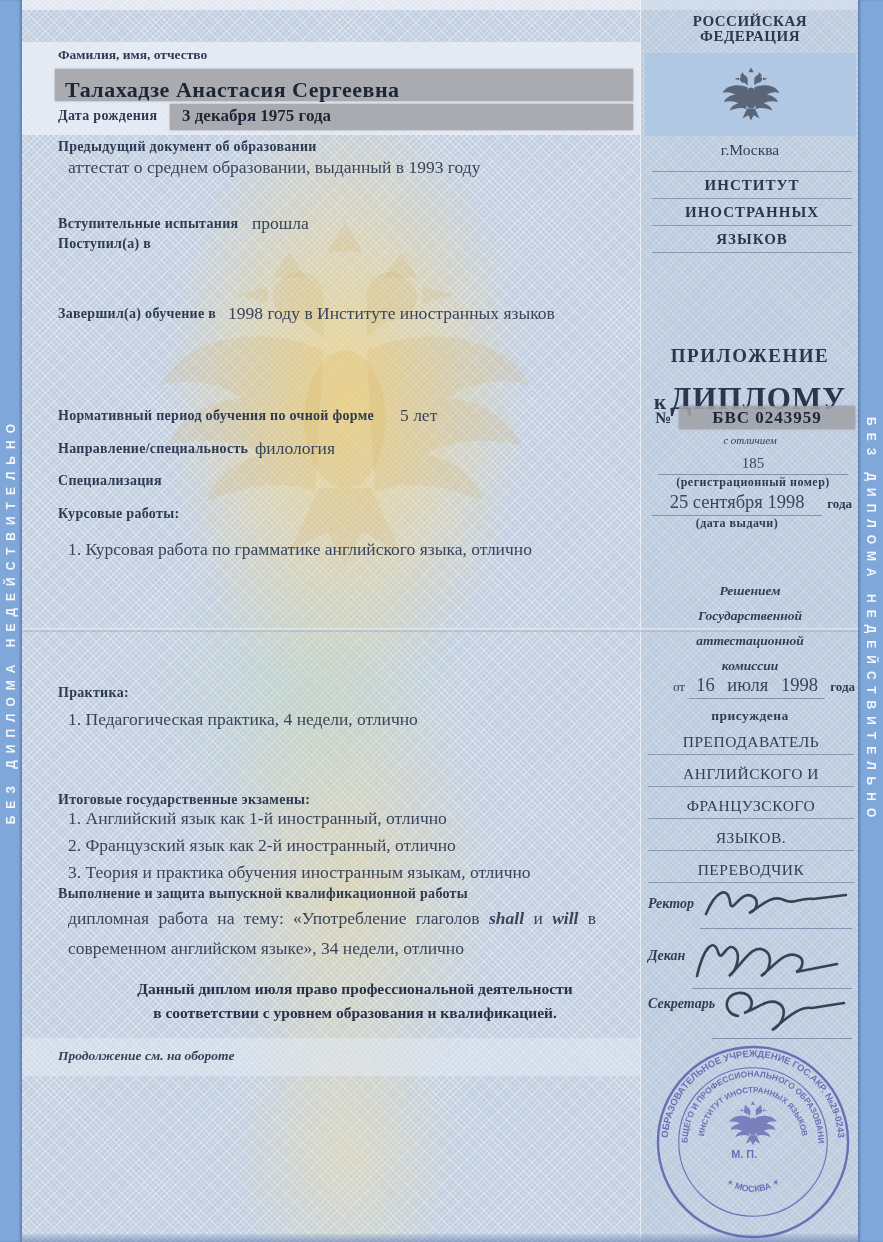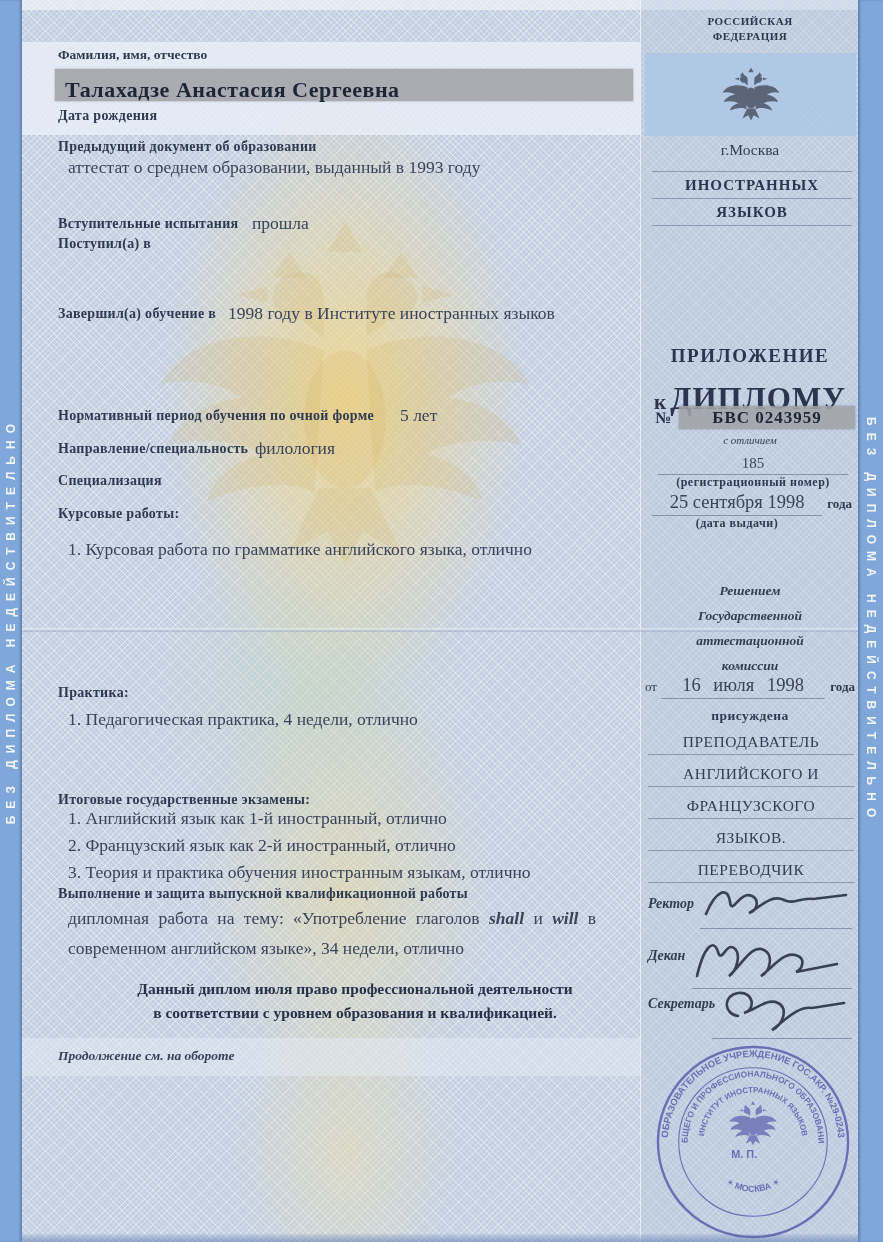--- a/index.html
+++ b/index.html
@@ -37,42 +37,42 @@
   .lbl-sm{font-weight:bold;font-size:13.5px;color:#2e3a52;}
   .val{font-size:17.5px;color:#39435a;}
   .hl-bar{background:rgba(160,162,167,.88);color:#1d2637;box-shadow:0 0 2px rgba(90,90,95,.5);}
   .name-text{font-weight:bold;font-size:22px;letter-spacing:.5px;}
   .dob-text{font-weight:bold;font-size:17px;}
   .footer-bold{font-weight:bold;font-size:15.5px;color:#273149;text-align:center;width:560px;}
   .cont-note{font-style:italic;font-weight:bold;font-size:13.5px;color:#36415a;}
   .cont-band{left:22px;top:1038px;width:618px;height:38px;background:rgba(226,233,242,.55);}
   
   .side-center{left:645px;width:210px;text-align:center;}
-  .country{font-weight:bold;font-size:11px;letter-spacing:.5px;color:#2c364e;line-height:15px;}
+  .country{font-weight:bold;font-size:15px;letter-spacing:.5px;color:#2c364e;line-height:15px;}
   .arms-band{left:645px;top:53px;width:211px;height:83px;background:rgba(173,197,229,.8);display:flex;align-items:center;justify-content:center;}
   .city{font-size:15.5px;color:#333d52;}
   .inst-block{left:652px;top:171px;width:200px;}
   .inst-row{border-top:1px solid rgba(80,100,135,.5);height:26px;display:flex;align-items:center;justify-content:center;
     font-weight:bold;font-size:15px;letter-spacing:1px;color:#2b3550;}
   .inst-block .inst-row:last-child{border-bottom:1px solid rgba(80,100,135,.5);}
   .suppl-1{font-weight:bold;font-size:19px;letter-spacing:1.5px;color:#2c3550;}
   .suppl-2{font-weight:bold;color:#2c3550;margin-top:18px;}
   .suppl-2 .small{font-size:21px;}
   .suppl-2 .big{font-size:31px;letter-spacing:1px;}
   .num-row{left:655px;top:406px;width:200px;display:flex;align-items:center;}
   .num-sign{font-weight:bold;font-size:16px;margin-right:8px;color:#2c3550;}
   .num-bar{flex:1;height:23px;display:flex;align-items:center;justify-content:center;font-weight:bold;font-size:17px;letter-spacing:1px;}
   .distinct{font-size:11px;color:#333d52;font-style:italic;}
   .reg-num{font-size:15px;color:#39435a;border-bottom:1px solid rgba(80,100,135,.55);padding-bottom:2px;}
   .caption{font-weight:bold;font-size:12px;color:#2e3a52;letter-spacing:.5px;}
   .date-row{display:flex;align-items:center;}
   .date-main{flex:1;text-align:center;font-size:18.5px;color:#39435a;border-bottom:1px solid rgba(80,100,135,.55);padding-bottom:2px;}
   .date-suffix{font-weight:bold;font-size:13px;color:#2e3a52;margin-left:5px;padding-bottom:1px;}
   .decision{font-style:italic;font-weight:bold;font-size:13.5px;color:#333d52;line-height:25px;}
-  .from-lbl{font-weight:normal;font-size:13px;color:#2e3a52;}
+  .from-lbl{font-weight:normal;font-size:13px;color:#2e3a52;margin-left:28px;}
   .awarded{font-weight:bold;font-size:13.5px;color:#2e3a52;letter-spacing:.5px;}
   .qual-block{left:648px;top:723px;width:206px;}
   .qual-row{border-bottom:1px solid rgba(80,100,135,.5);height:28px;display:flex;align-items:flex-end;justify-content:center;
     font-size:15.5px;letter-spacing:.5px;color:#323c54;padding-bottom:3px;}
   .sig-label{font-style:italic;font-weight:bold;font-size:14px;color:#333d52;}
   .sig-line{border-bottom:1px solid rgba(80,100,135,.55);}
   .sig-svg{position:absolute;}
   .sig-svg path{fill:none;stroke:#242d40;stroke-width:2.6;stroke-linecap:round;opacity:.88;}
   .stamp-wrap{left:653px;top:1043px;width:200px;height:198px;opacity:.92;}
   .stamp-text{fill:#6367b1;font-family:"Liberation Sans","DejaVu Sans",sans-serif;font-weight:bold;}
@@ -115,20 +115,23 @@
     <span class="vtext">БЕЗ ДИПЛОМА НЕДЕЙСТВИТЕЛЬНО</span>
   </div>
 
   <div class="abs person-band hatch"></div>
 
   <div class="abs lbl-sm" style="left:58px;top:47px">Фамилия, имя, отчество</div>
   <div class="abs hl-bar hatch" style="left:55px;top:69px;width:578px;height:32px">
     <span class="name-text" style="position:absolute;left:10px;top:8px">Талахадзе Анастасия Сергеевна</span>
   </div>
   <div class="abs lbl" style="left:58px;top:108px">Дата рождения</div>
+  <div class="abs hl-bar hatch" style="left:170px;top:104px;width:463px;height:26px">
+    <span class="dob-text" style="position:absolute;left:12px;top:2px">3 декабря 1975 года</span>
+  </div>
 
   <div class="abs lbl" style="left:58px;top:139px">Предыдущий документ об образовании</div>
   <div class="abs val" style="left:68px;top:157px">аттестат о среднем образовании, выданный в 1993 году</div>
 
   <div class="abs lbl" style="left:58px;top:216px">Вступительные испытания</div>
   <div class="abs val" style="left:252px;top:213px">прошла</div>
 
   <div class="abs lbl" style="left:58px;top:236px">Поступил(а) в</div>
 
   <div class="abs lbl" style="left:58px;top:306px">Завершил(а) обучение в</div>
@@ -176,20 +179,21 @@
 
   <div class="abs arms-band hatch">
     <svg width="66" height="72" viewBox="0 0 100 85">
       <use href="#eagleShape" fill="#4d5466" opacity="0.85"></use>
     </svg>
   </div>
 
   <div class="abs side-center city" style="top:141px">г.Москва</div>
 
   <div class="abs inst-block">
+    <div class="inst-row">ИНСТИТУТ</div>
     <div class="inst-row">ИНОСТРАННЫХ</div>
     <div class="inst-row">ЯЗЫКОВ</div>
   </div>
 
   <div class="abs side-center suppl-1" style="top:345px">ПРИЛОЖЕНИЕ</div>
   <div class="abs side-center suppl-2" style="top:363px">
     <span class="small">к</span>
     <span class="big">ДИПЛОМУ</span>
   </div>
 

